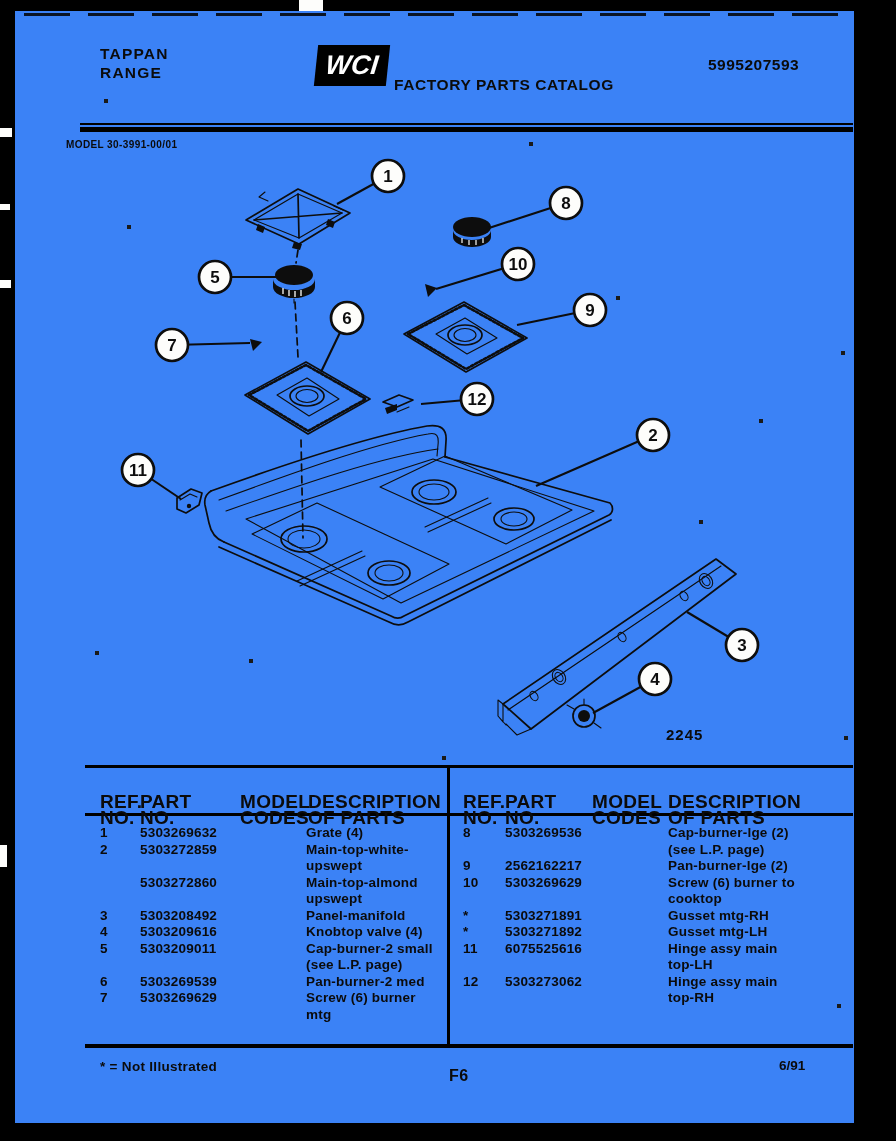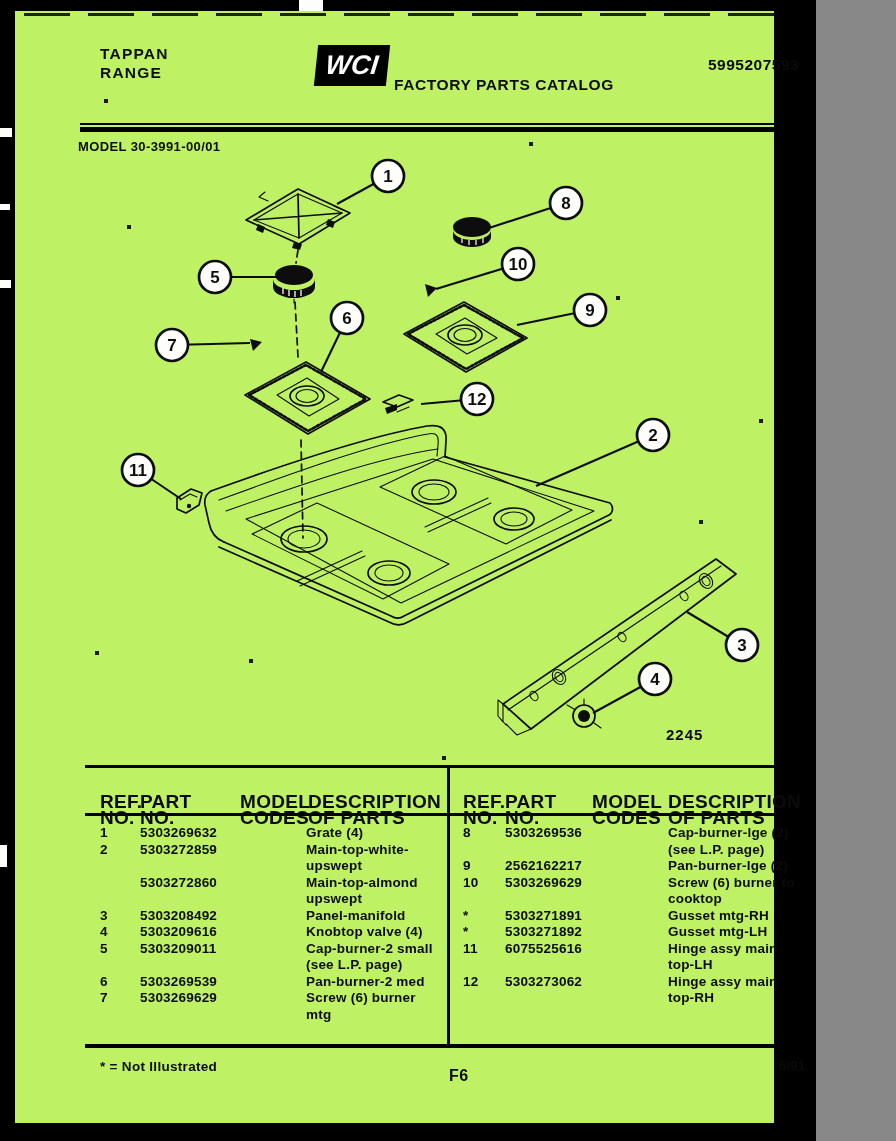--- a/index.html
+++ b/index.html
@@ -1,18 +1,18 @@
 <!DOCTYPE html>
 <html><head>
 <meta charset="utf-8">
 <style>
   * { margin:0; padding:0; box-sizing:border-box; }
   html,body { background:#888; }
   .page {
-    position:relative; width:816px; height:1141px; background:#bef264;
+    position:relative; width:896px; height:1141px; background:#3b82f6;
     font-family:"Liberation Sans", sans-serif; color:#0b0b0b; overflow:hidden;
   }
   .abs { position:absolute; }
   .b { font-weight:bold; }
 
   
   .bar-top    { left:0; top:0; width:896px; height:11px; background:#000; }
   .bar-top-notch { left:299px; top:0; width:24px; height:11px; background:#fdfdfb; }
   .bar-dash   { left:24px; top:13px; width:830px; height:3px;
                 background:repeating-linear-gradient(90deg,#000 0 46px,transparent 46px 64px); opacity:.85; }
@@ -23,21 +23,21 @@
 
   
   .brand   { left:100px; top:44px; font-size:15.5px; line-height:19px; letter-spacing:1.2px; white-space:pre-line; }
   .logo    { left:316px; top:45px; width:72px; height:41px; background:#000;
              display:flex; align-items:center; justify-content:center; transform:skewX(-6deg); }
   .logo span { color:#fff; font-style:italic; font-weight:bold; font-size:27px; }
   .cat-title { left:394px; top:56px; font-size:15.5px; letter-spacing:.6px;margin-top:20px; }
   .doc-num   { left:708px; top:56px; font-size:15.5px; letter-spacing:.5px; }
   .rule-thin  { left:80px; top:123px; width:773px; height:2px; background:#000; }
   .rule-thick { left:80px; top:127px; width:773px; height:5px; background:#000; }
-  .model-line { left:78px; top:139px; font-size:13px; letter-spacing:.4px; }
+  .model-line { left:66px; top:139px; font-size:10px; letter-spacing:.4px; }
 
   
   #diagram-svg { left:0; top:0; width:896px; height:1141px; pointer-events:none; }
   .art  { stroke:#0d0d0d; stroke-width:1.7; fill:none; stroke-linejoin:round; stroke-linecap:round; }
   .artf { fill:#0d0d0d; stroke:none; }
   .thin { stroke-width:1.1; }
   .dash { stroke-dasharray:7,5; }
   .stipple { stroke-dasharray:2.6,2.2; stroke-width:2.6; }
   .leader { stroke:#0d0d0d; stroke-width:2.1; }
   .callout-circle { fill:#fdfdfb; stroke:#0d0d0d; stroke-width:2.7; }

